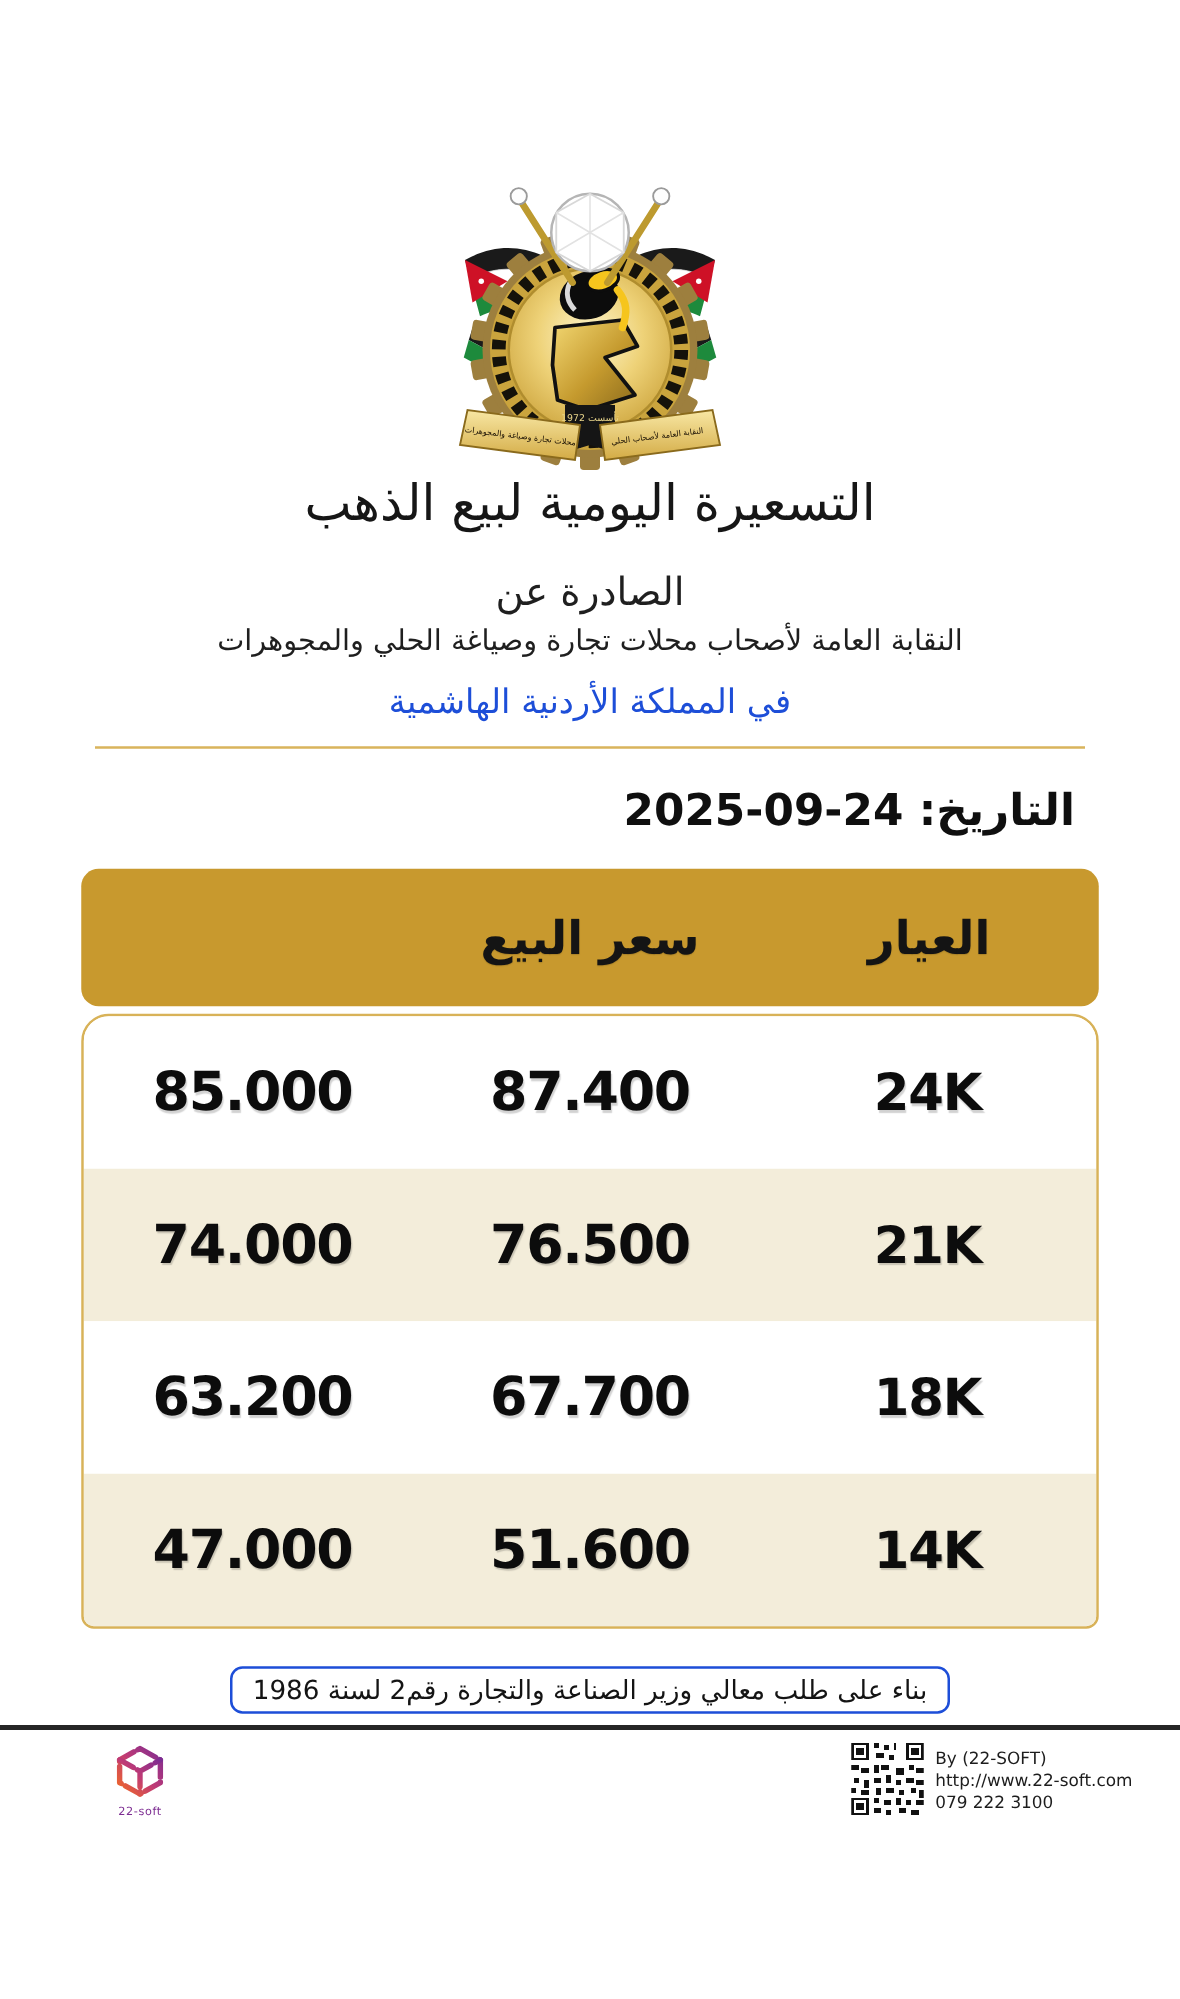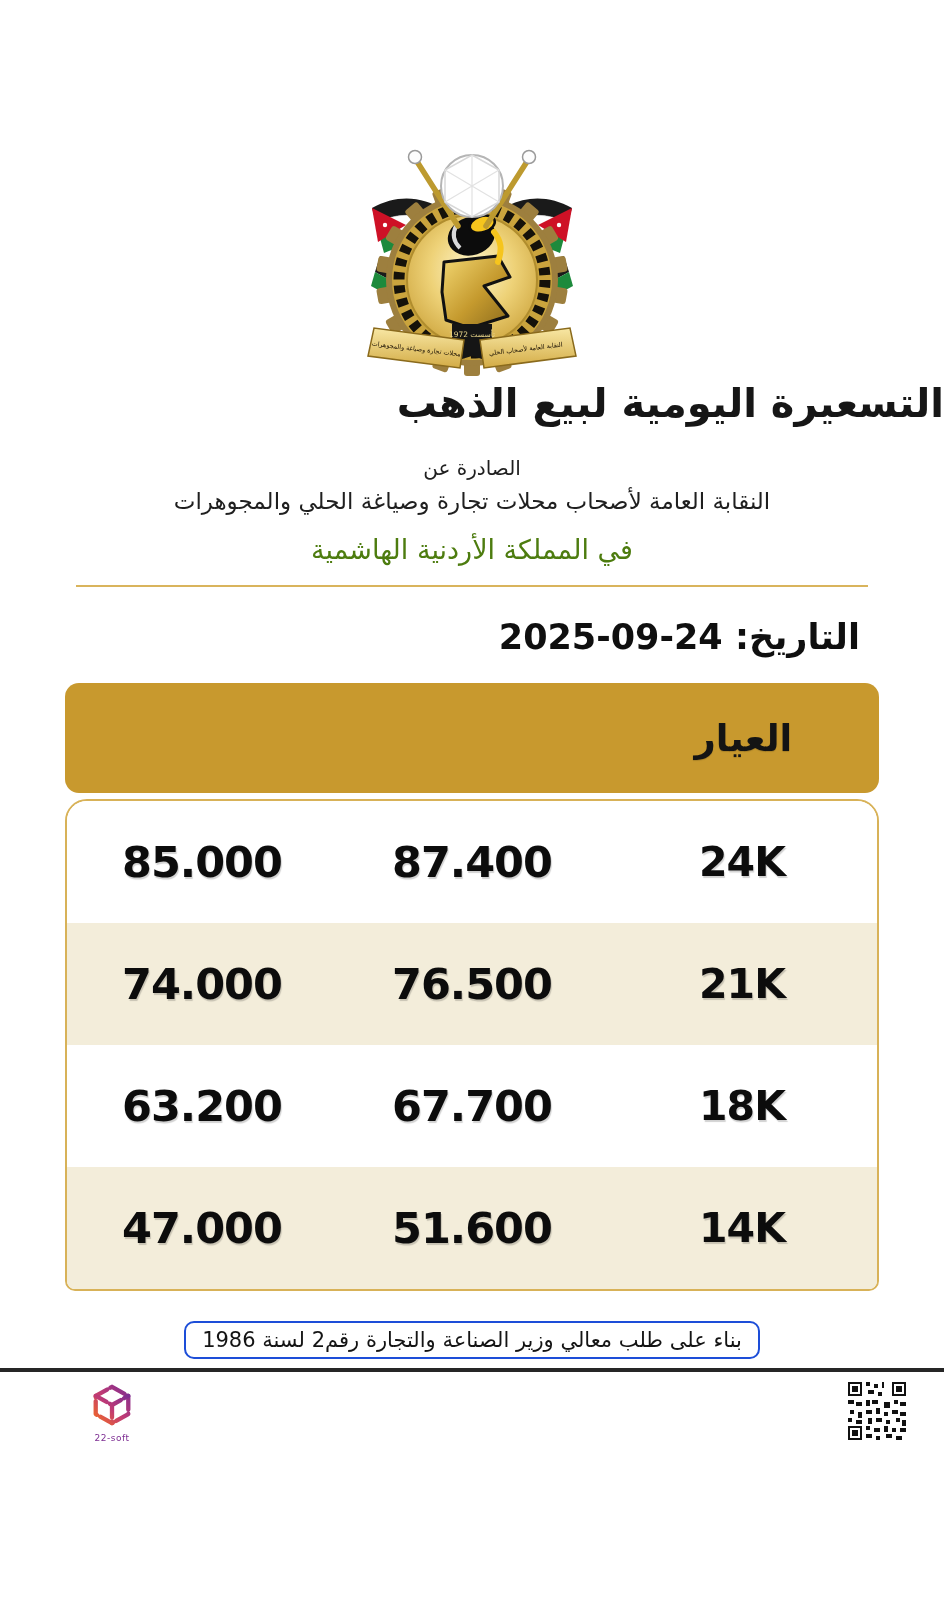--- a/index.html
+++ b/index.html
@@ -10,26 +10,26 @@
     color:#1b1b1b;
     overflow:hidden;
   }
   .poster { width:944px; height:1135px; padding-top:130px; position:relative; }
 
   
   .emblem { width:240px; margin:0 auto; display:block; }
 
   
   .title {
-    margin-top:2px; text-align:right; direction:rtl;
-    font-size:40px; font-weight:700; color:#161616; line-height:1.15;
-  }
-  .issued  { margin-top:30px; text-align:center; direction:rtl; font-size:20px; color:#1f1f1f; }
+    margin-top:2px; text-align:center; direction:rtl;
+    font-size:40px; font-weight:400; color:#161616; line-height:1.15;
+  }
+  .issued  { margin-top:30px; text-align:center; direction:rtl; font-size:31px; color:#1f1f1f; }
   .org     { margin-top:8px;  text-align:center; direction:rtl; font-size:23px; color:#1f1f1f; }
-  .country { margin-top:20px; text-align:center; direction:rtl; font-size:27px; color:#4d7c0f; }
+  .country { margin-top:20px; text-align:center; direction:rtl; font-size:27px; color:#1d4ed8; }
 
   .gold-rule {
     margin:20px auto 0 auto; width:792px; height:2px; border:none;
     background:#d9b45c;
   }
 
   
   .datetime {
     margin-top:30px; padding:0 84px 0 78px;
     display:flex; justify-content:space-between; direction:rtl;
@@ -198,20 +198,21 @@
   <div class="datetime">
     <div>
       <span>التاريخ:</span>
       <span>24-09-2025</span>
     </div>
   </div>
 
   <div class="price-table">
     <div class="thead">
       <div class="th">العيار</div>
+      <div class="th">سعر البيع</div>
     </div>
     <div class="tbody">
       <div class="tr">
         <div class="td karat">24K</div>
         <div class="td num">87.400</div>
         <div class="td num">85.000</div>
       </div>
       <div class="tr alt">
         <div class="td karat">21K</div>
         <div class="td num">76.500</div>
@@ -260,16 +261,21 @@
         <path fill="#111111" d="M0,0h7v7h-7z M22,0h7v7h-7z M0,22h7v7h-7z"></path>
         <path fill="#ffffff" d="M1,1h5v5h-5z M23,1h5v5h-5z M1,23h5v5h-5z"></path>
         <path fill="#111111" d="M2,2h3v3h-3z M24,2h3v3h-3z M2,24h3v3h-3z"></path>
         <path fill="#111111" d="M9,0h2v2h-2z M13,1h2v2h-2z M17,0h1v3h-1z M10,4h3v2h-3z M15,5h2v2h-2z
           M9,9h2v3h-2z M0,9h3v2h-3z M4,10h3v2h-3z M12,9h3v2h-3z M18,10h3v3h-3z M23,9h2v2h-2z M26,10h3v2h-3z
           M1,14h2v2h-2z M5,15h2v3h-2z M9,14h3v2h-3z M14,13h2v3h-2z M18,15h2v2h-2z M22,14h3v2h-3z M26,15h3v2h-3z
           M0,18h2v2h-2z M4,19h3v2h-3z M10,18h2v3h-2z M14,18h3v2h-3z M19,19h2v2h-2z M24,18h2v2h-2z M27,19h2v3h-2z
           M9,22h2v2h-2z M13,23h3v2h-3z M18,22h2v3h-2z M22,23h2v2h-2z M26,23h3v2h-3z
           M9,26h3v2h-3z M14,27h2v2h-2z M19,26h3v2h-3z M24,27h3v2h-3z"></path>
       </svg>
+      <div class="credit-text">
+        <div>By (22-SOFT)</div>
+        <div>http://www.22-soft.com</div>
+        <div>079 222 3100</div>
+      </div>
     </div>
   </div>
 
 </div>
 
 </body></html>

